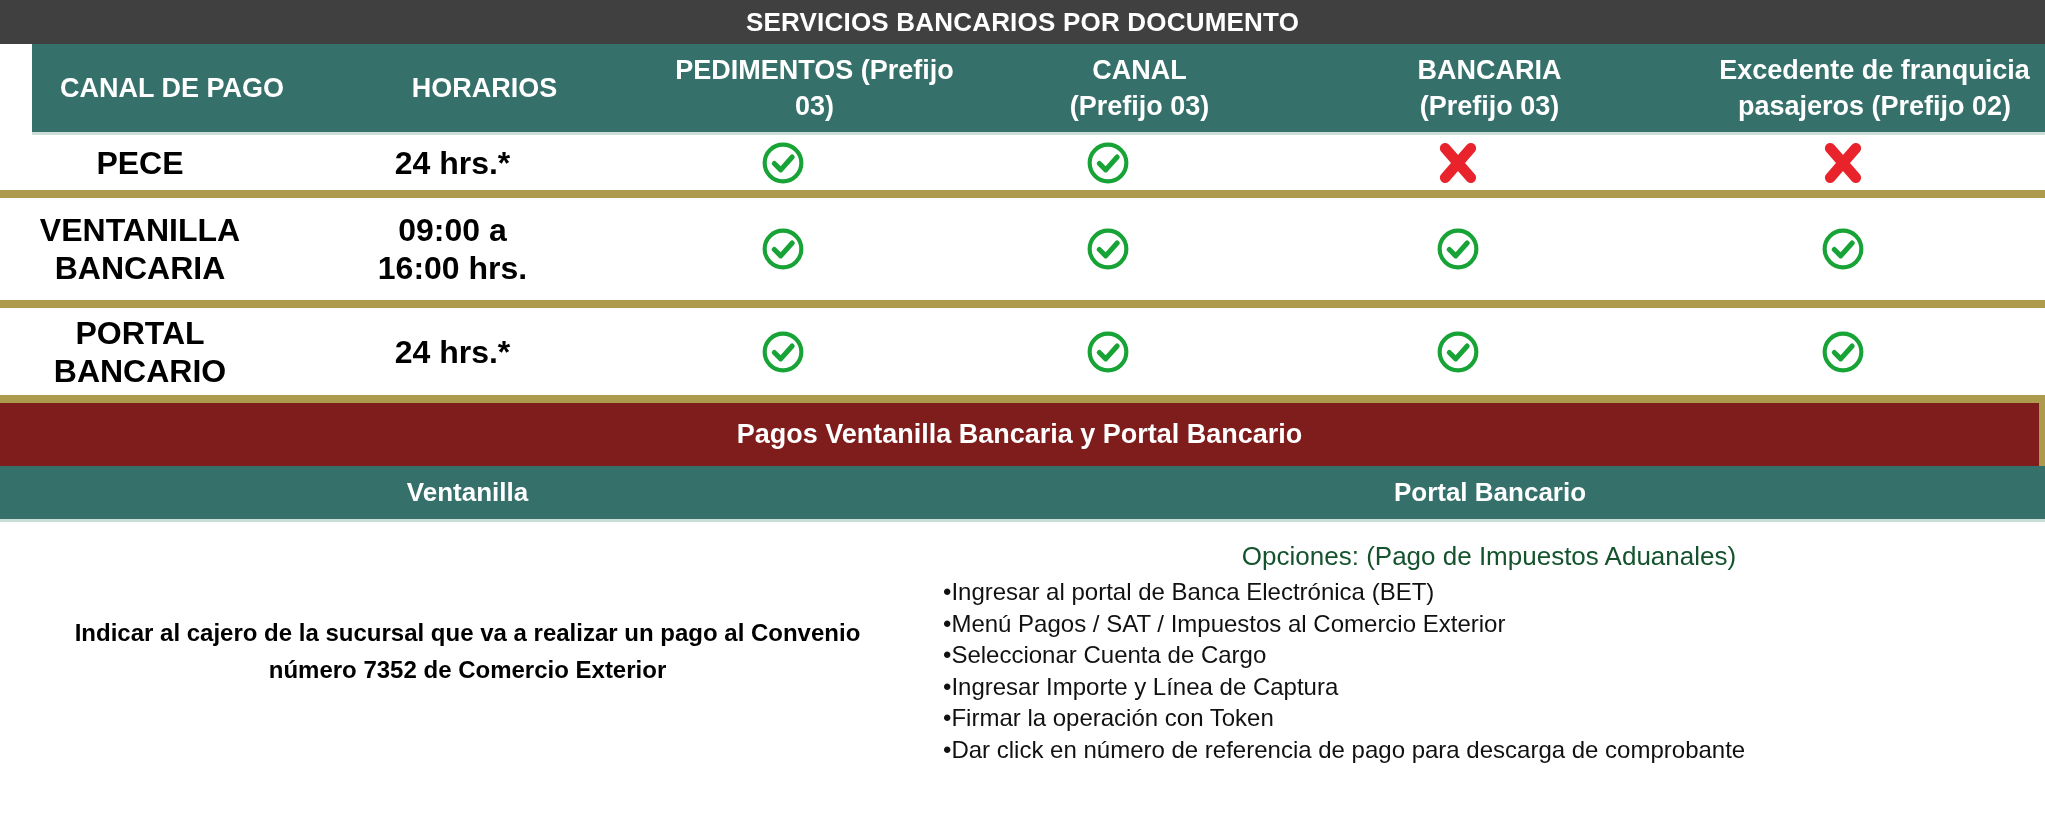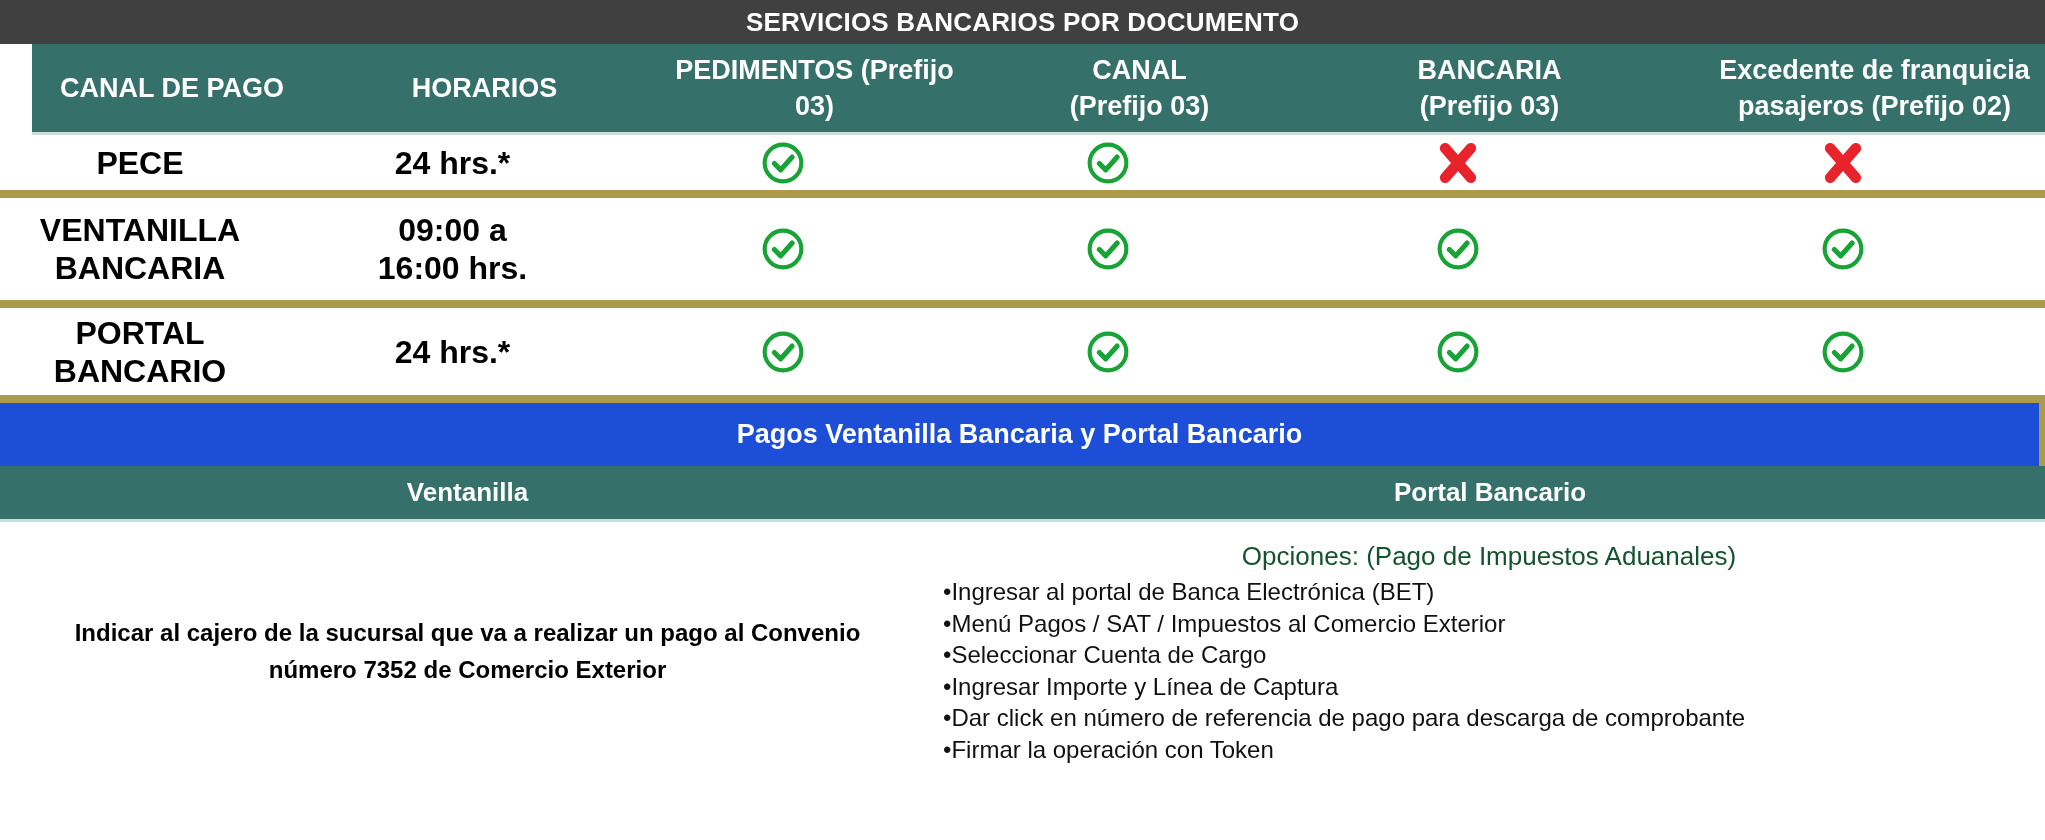--- a/index.html
+++ b/index.html
@@ -44,21 +44,21 @@
     text-align: center; white-space: pre-wrap;
   }
   .tline:empty { display: none; }
   .status-cell { display: flex; align-items: center; justify-content: center; }
   .status-cell .icon-wrap { width: 46px; height: 46px; display: flex; align-items: center; justify-content: center; }
 
   .gold-divider { height: 8px; background: #AC9A4D; }
 
   
   .section-title-bar {
-    height: 71px; background: #1d4ed8;
+    height: 71px; background: #7f1d1d;
     border-top: 8px solid #AC9A4D; border-right: 6px solid #AC9A4D;
     display: flex; align-items: center; justify-content: center;
   }
   .section-title-bar span { color: #ffffff; font-weight: bold; font-size: 27px; }
 
   .subheader-row {
     height: 56px; background: #35716A;
     border-bottom: 3px solid #C9DED7;
     display: flex;
   }
@@ -267,19 +267,19 @@
     <div class="left-col">
       <div class="instruction">Indicar al cajero de la sucursal que va a realizar un pago al Convenio número 7352 de Comercio Exterior</div>
     </div>
     <div class="right-col">
       <div class="options-heading">Opciones: (Pago de Impuestos Aduanales)</div>
       <ul class="steps">
         <li>•Ingresar al portal de Banca Electrónica (BET)</li>
         <li>•Menú Pagos / SAT / Impuestos al Comercio Exterior</li>
         <li>•Seleccionar Cuenta de Cargo</li>
         <li>•Ingresar Importe y Línea de Captura</li>
+        <li>•Firmar la operación con Token</li>
         <li>•Dar click en número de referencia de pago para descarga de comprobante</li>
-        <li>•Firmar la operación con Token</li>
       </ul>
     </div>
   </div>
 
 </div>
 
 </body></html>

